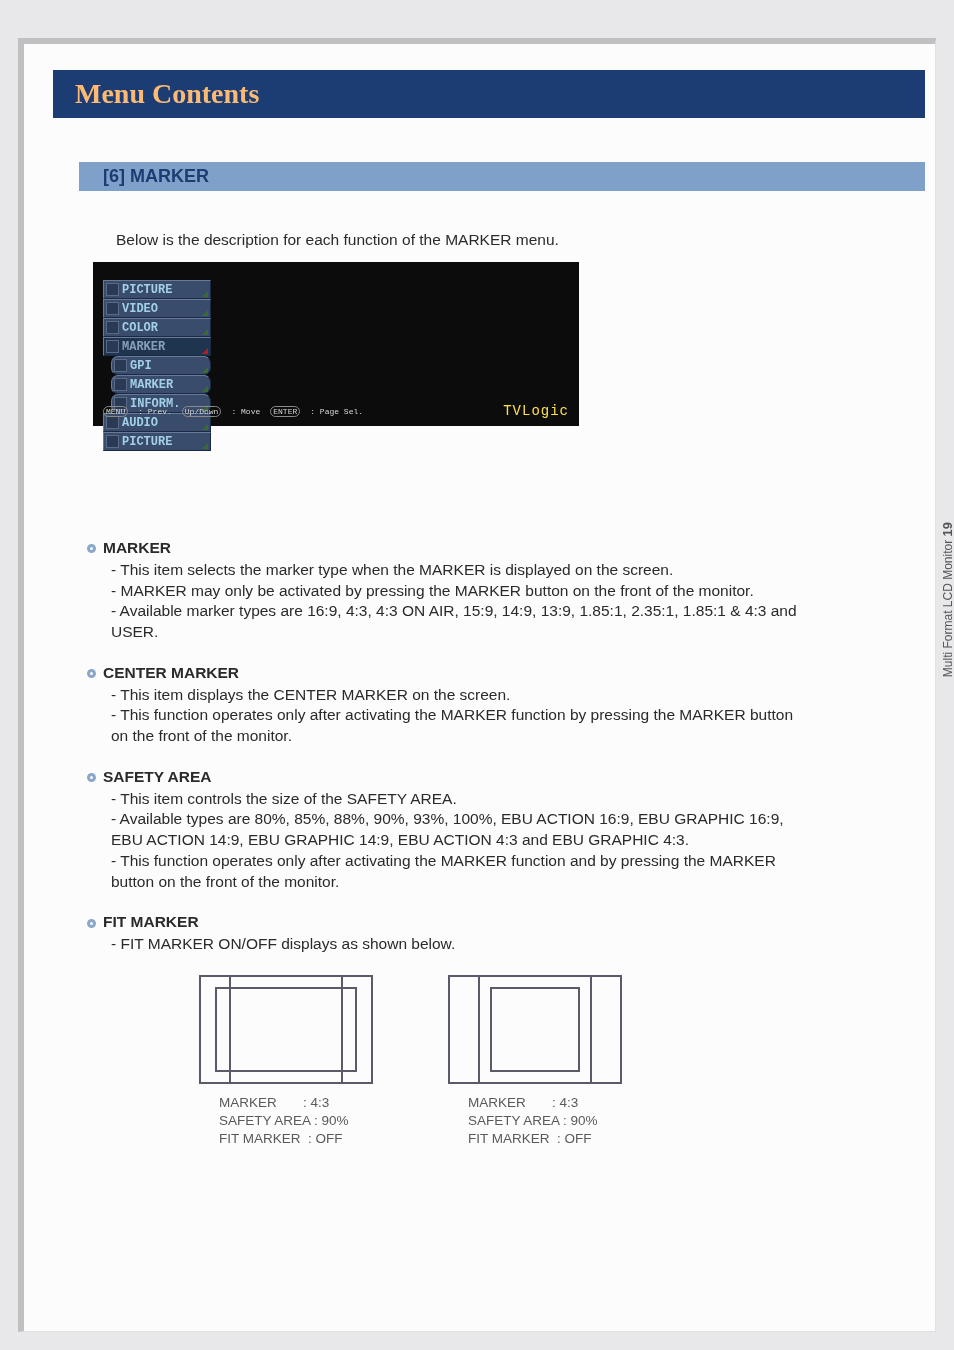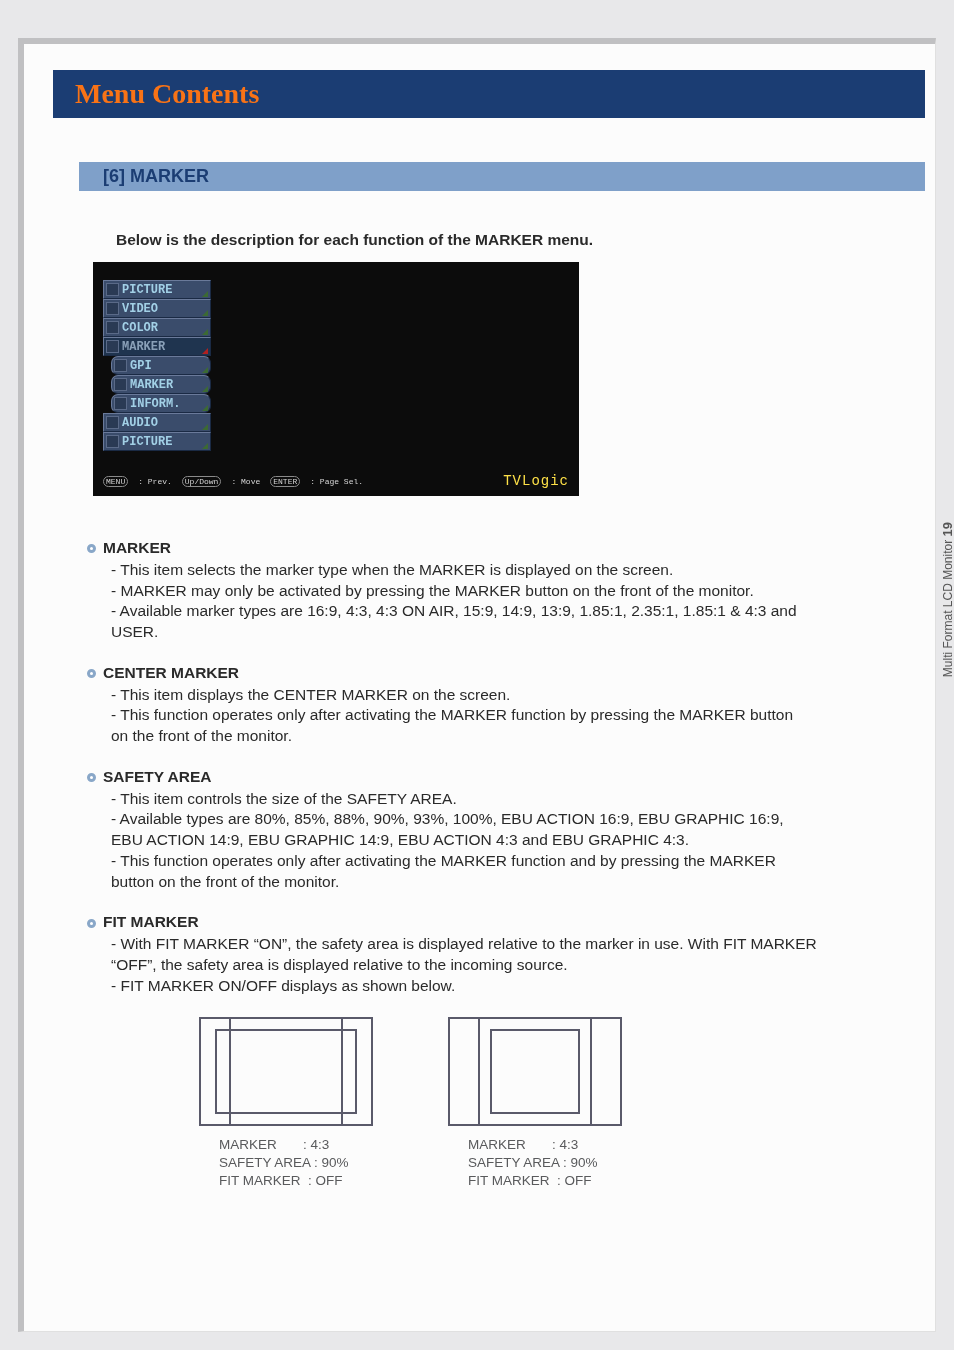--- a/index.html
+++ b/index.html
@@ -27,48 +27,48 @@
     left: 29px;
     top: 26px;
     width: 872px;
     height: 48px;
     background: #1b3d73;
     display: flex;
     align-items: center;
     padding-left: 22px;
   }
   .title-bar span {
-    color: #f97316;
+    color: #fdba74;
     font-family: Georgia, 'Times New Roman', serif;
     font-size: 28px;
     font-weight: 600;
   }
   .section-bar {
     position: absolute;
     left: 55px;
     top: 118px;
     width: 846px;
     height: 29px;
     background: #7fa0c9;
     display: flex;
     align-items: center;
     padding-left: 24px;
   }
   .section-bar span {
     color: #1b3d73;
     font-weight: 700;
     font-size: 18px;
   }
-  .intro { position: absolute; left: 92px; top: 187px; font-weight: 700; font-size: 15.5px; text-align: right; }
+  .intro { position: absolute; left: 92px; top: 187px; font-weight: 400; font-size: 15.5px; text-align: right; }
   .menu-shot {
     position: absolute;
     left: 69px;
     top: 218px;
     width: 486px;
-    height: 234px;
+    height: 164px;
     background: #0c0c0c;
     padding-top: 18px;
   }
   .tab {
     width: 108px;
     height: 19px;
     margin-left: 10px;
     background: #3a4c6b;
     border-top: 1px solid #6a7a9a;
     border-left: 1px solid #6a7a9a;
@@ -191,22 +191,20 @@
   EBU ACTION 14:9, EBU GRAPHIC 14:9, EBU ACTION 4:3 and EBU GRAPHIC 4:3.</p>
       <p style="white-space:pre-line">- This function operates only after activating the MARKER function and by pressing the MARKER
   button on the front of the monitor.</p>
     </div>
 
     <div class="item">
       <div class="item-head">
           <div class="bullet"></div>
           <span>FIT MARKER</span>
         </div>
-      <p style="white-space:pre-line">- With FIT MARKER “ON”, the safety area is displayed relative to the marker in use. With FIT MARKER
- “OFF”, the safety area is displayed relative to the incoming source.</p>
       <p>- FIT MARKER ON/OFF displays as shown below.</p>
     </div>
 
     <div class="diagrams">
       <div class="dia">
         <div class="dia-box">
           <div class="vline" style="left:28px"></div>
           <div class="vline" style="right:28px"></div>
           <div class="inner" style="left:14px; right:14px; top:10px; bottom:10px"></div>
         </div>

